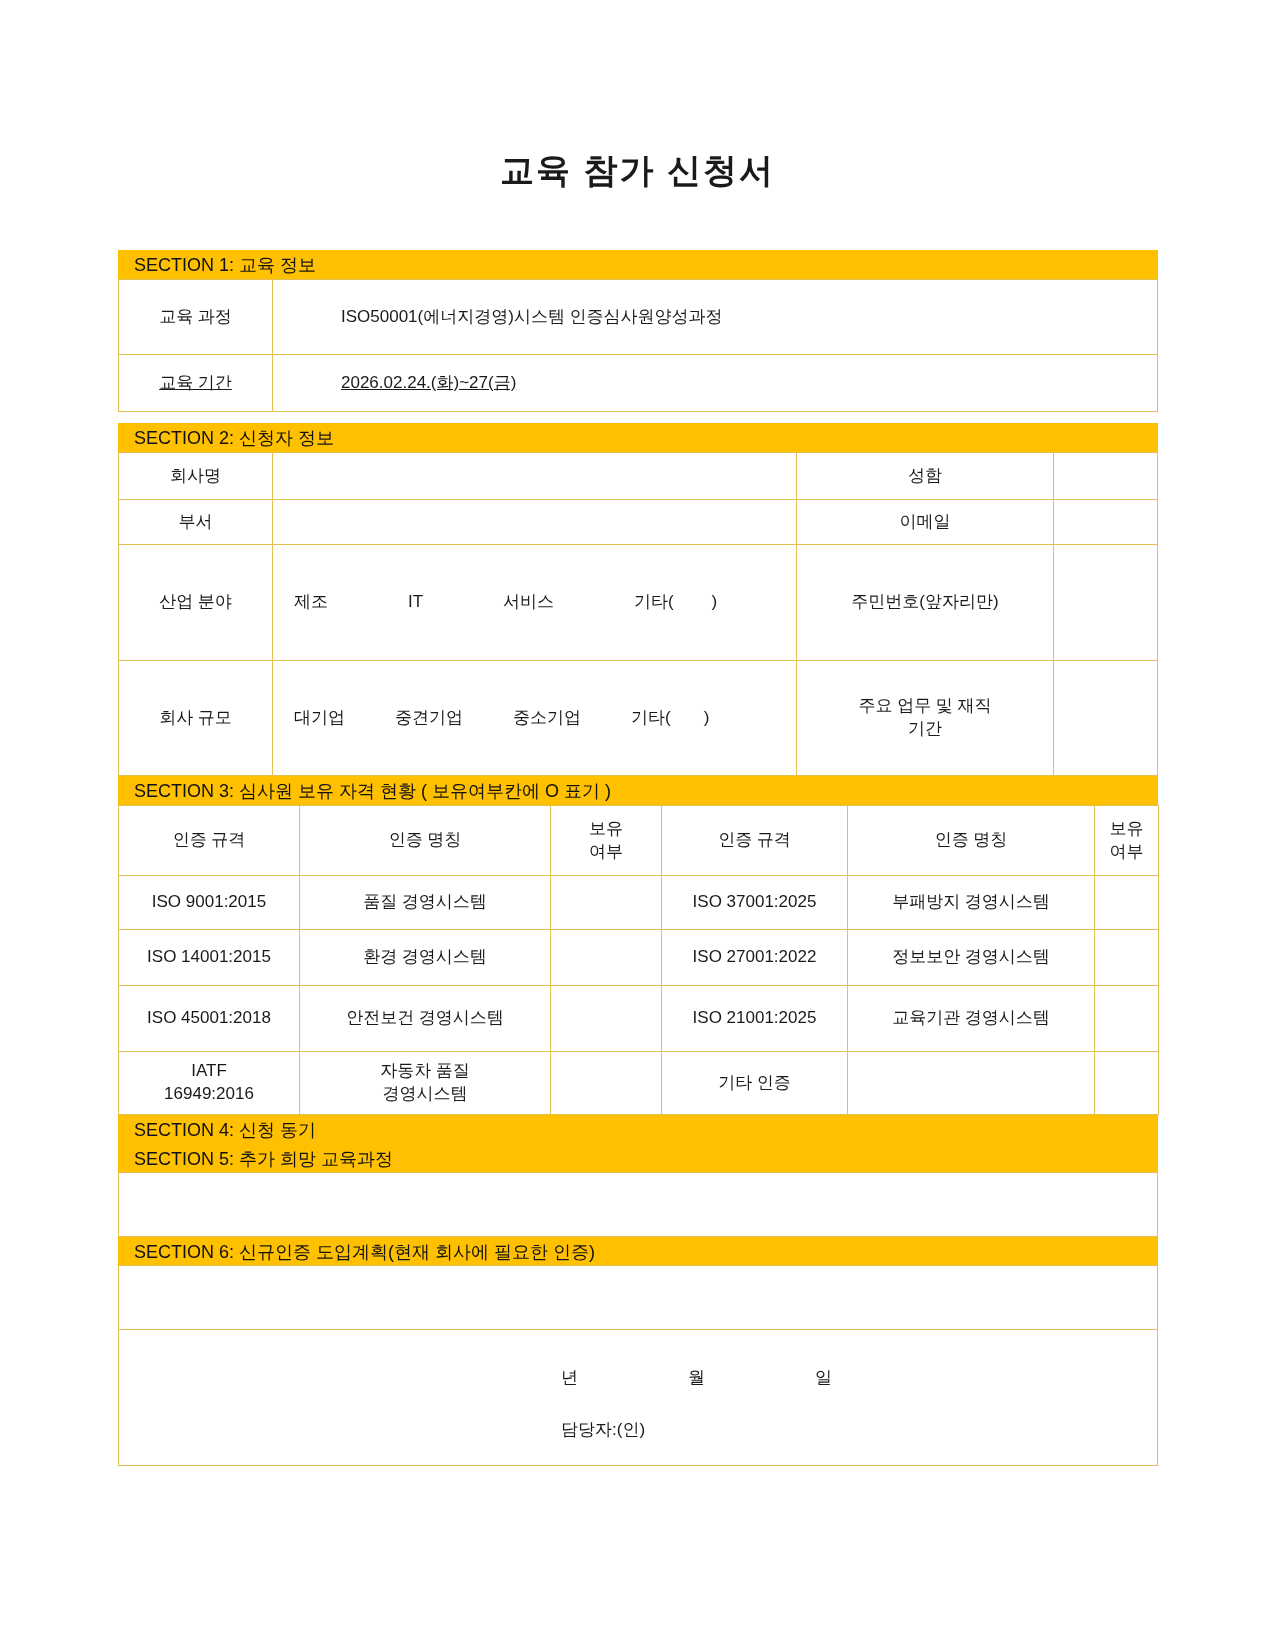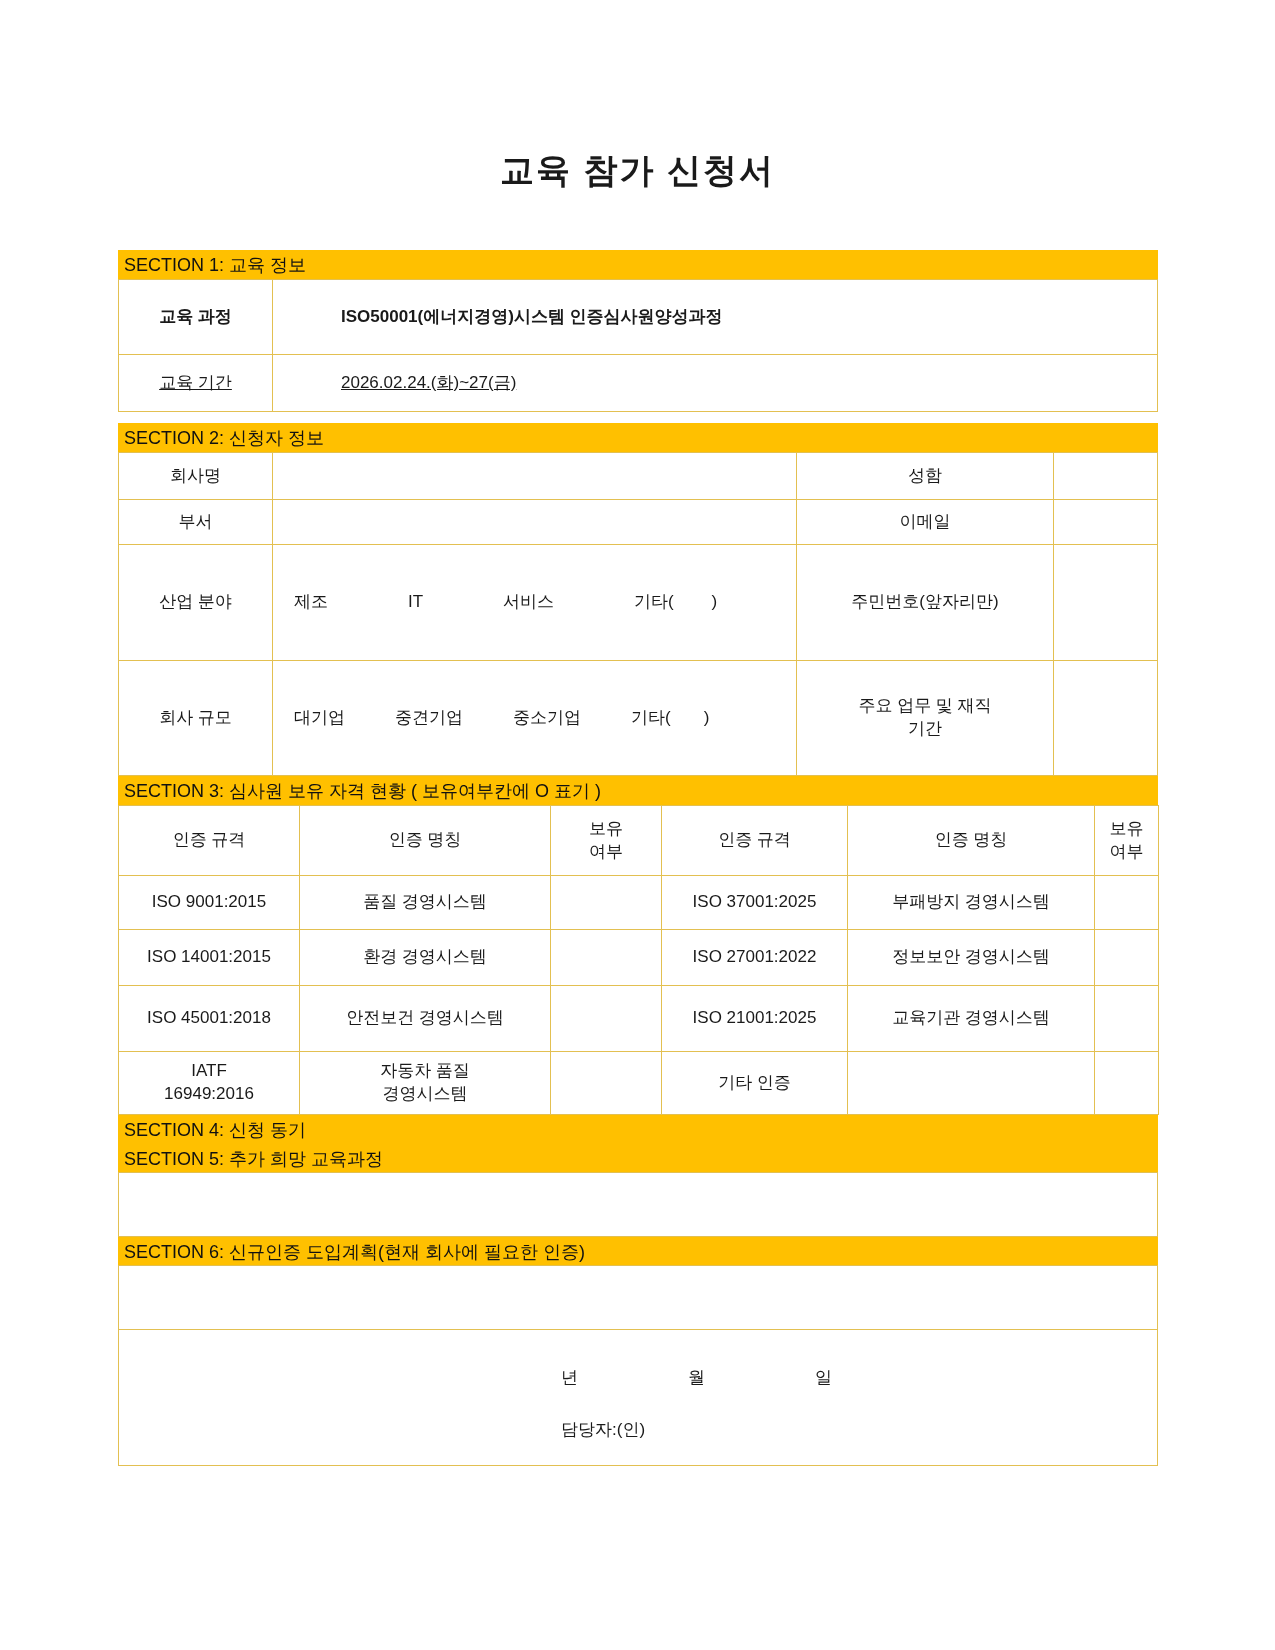--- a/index.html
+++ b/index.html
@@ -17,32 +17,32 @@
   .page-title{
     position:absolute;top:148px;left:0;width:1275px;
     text-align:center;font-size:34px;font-weight:bold;letter-spacing:2px;
   }
   .form{
     position:absolute;left:118px;top:250px;width:1040px;
   }
   .bar{
     background:var(--accent);height:29px;
     display:flex;align-items:center;
-    font-size:18px;padding-left:6px;color:#111;
+    font-size:18px;padding-left:16px;color:#111;
   }
   .gap{height:11px;}
   table{border-collapse:collapse;width:1040px;table-layout:fixed;}
   td{
     border:1.5px solid var(--gold);
     font-size:17px;text-align:center;vertical-align:middle;
     white-space:pre-wrap;line-height:1.35;color:var(--ink);
     overflow:hidden;
   }
   
-  .t1 .r1{height:75px;font-weight:bold;} .t1 .r2{height:57px;text-decoration:underline;}
+  .t1 .r1{height:75px;} .t1 .r2{height:57px;text-decoration:underline;}
   .t1 td.val{text-align:left;padding-left:68px;}
   
   .t2 .r1{height:47px;} .t2 .r2{height:49px;} .t2 .r3{height:45px;}
   .t2 .r4{height:55px;} .t2 .r5{height:76px;}
   .opts{display:flex;align-items:center;padding-left:21px;text-align:left;}
   .opts.industry{gap:80px;}
   .opts.size{gap:50px;}
   
   .t3 .hr{height:70px;}
   .t3 .r1{height:54px;} .t3 .r2{height:56px;} .t3 .r3{height:66px;} .t3 .r4{height:63px;}

